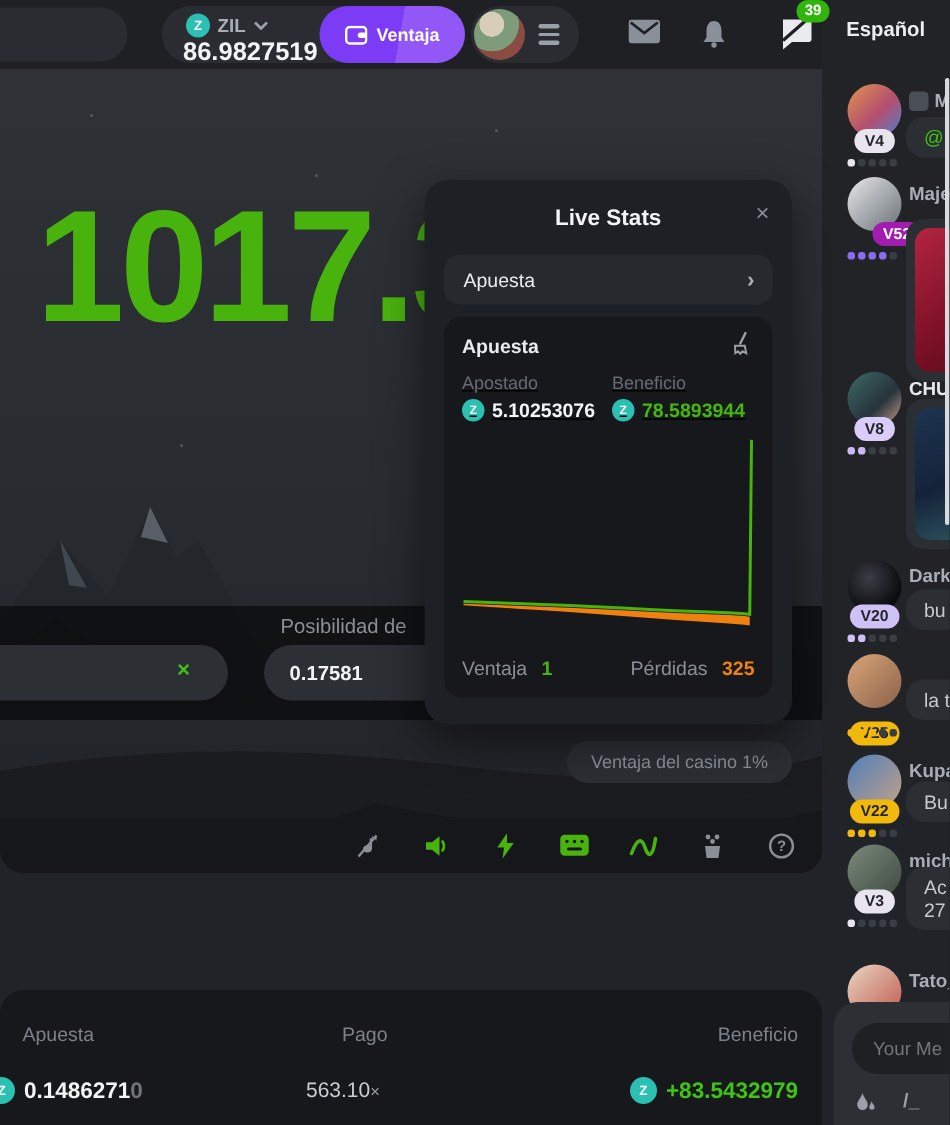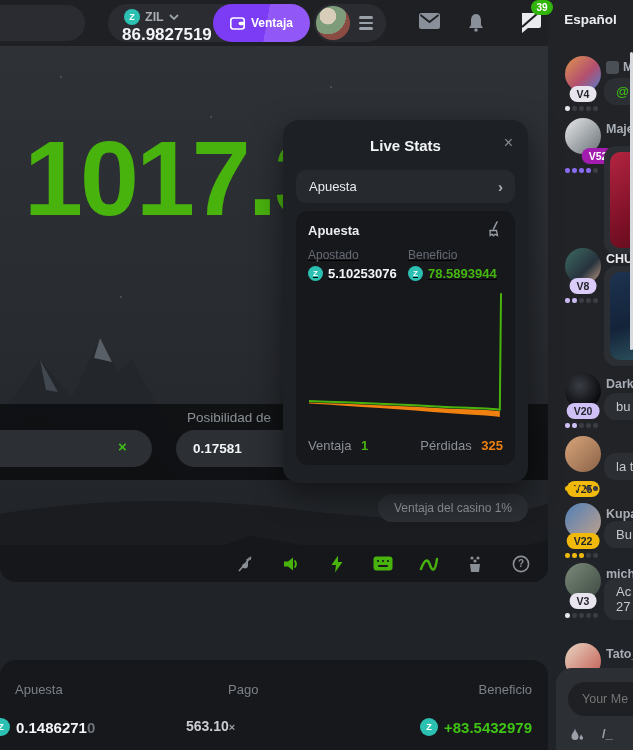--- a/index.html
+++ b/index.html
@@ -370,21 +370,21 @@
 
 <div id="results-bar" class="abs">
   <div class="res-h" style="left:15px;">Apuesta</div>
   <div class="res-h" style="left:228px;">Pago</div>
   <div class="res-h" style="right:16px;">Beneficio</div>
 
   <div class="res-v" style="left:-8px;color:#f2f4f6;">
     <span class="coin" style="width:18px;height:18px;font-size:9px;">Z</span>
     <span><span>0.1486271</span><span style="color:#6f747b;">0</span></span>
   </div>
-  <div class="res-v" style="left:186px;color:#c9ccd1;font-weight:bold;font-size:14px;">
+  <div class="res-v" style="left:204px;color:#c9ccd1;font-weight:normal;font-size:14px;">
     <span><span>563.10</span><span style="font-size:11px;color:#9aa0a6;">×</span></span>
   </div>
   <div class="res-v" style="right:16px;color:#3fc314;">
     <span class="coin" style="width:18px;height:18px;font-size:9px;">Z</span>
     <span>+83.5432979</span>
   </div>
 </div>
 
 <div id="chat-input-panel" class="abs">
   <input id="chat-input" placeholder="Your Me" style="">

